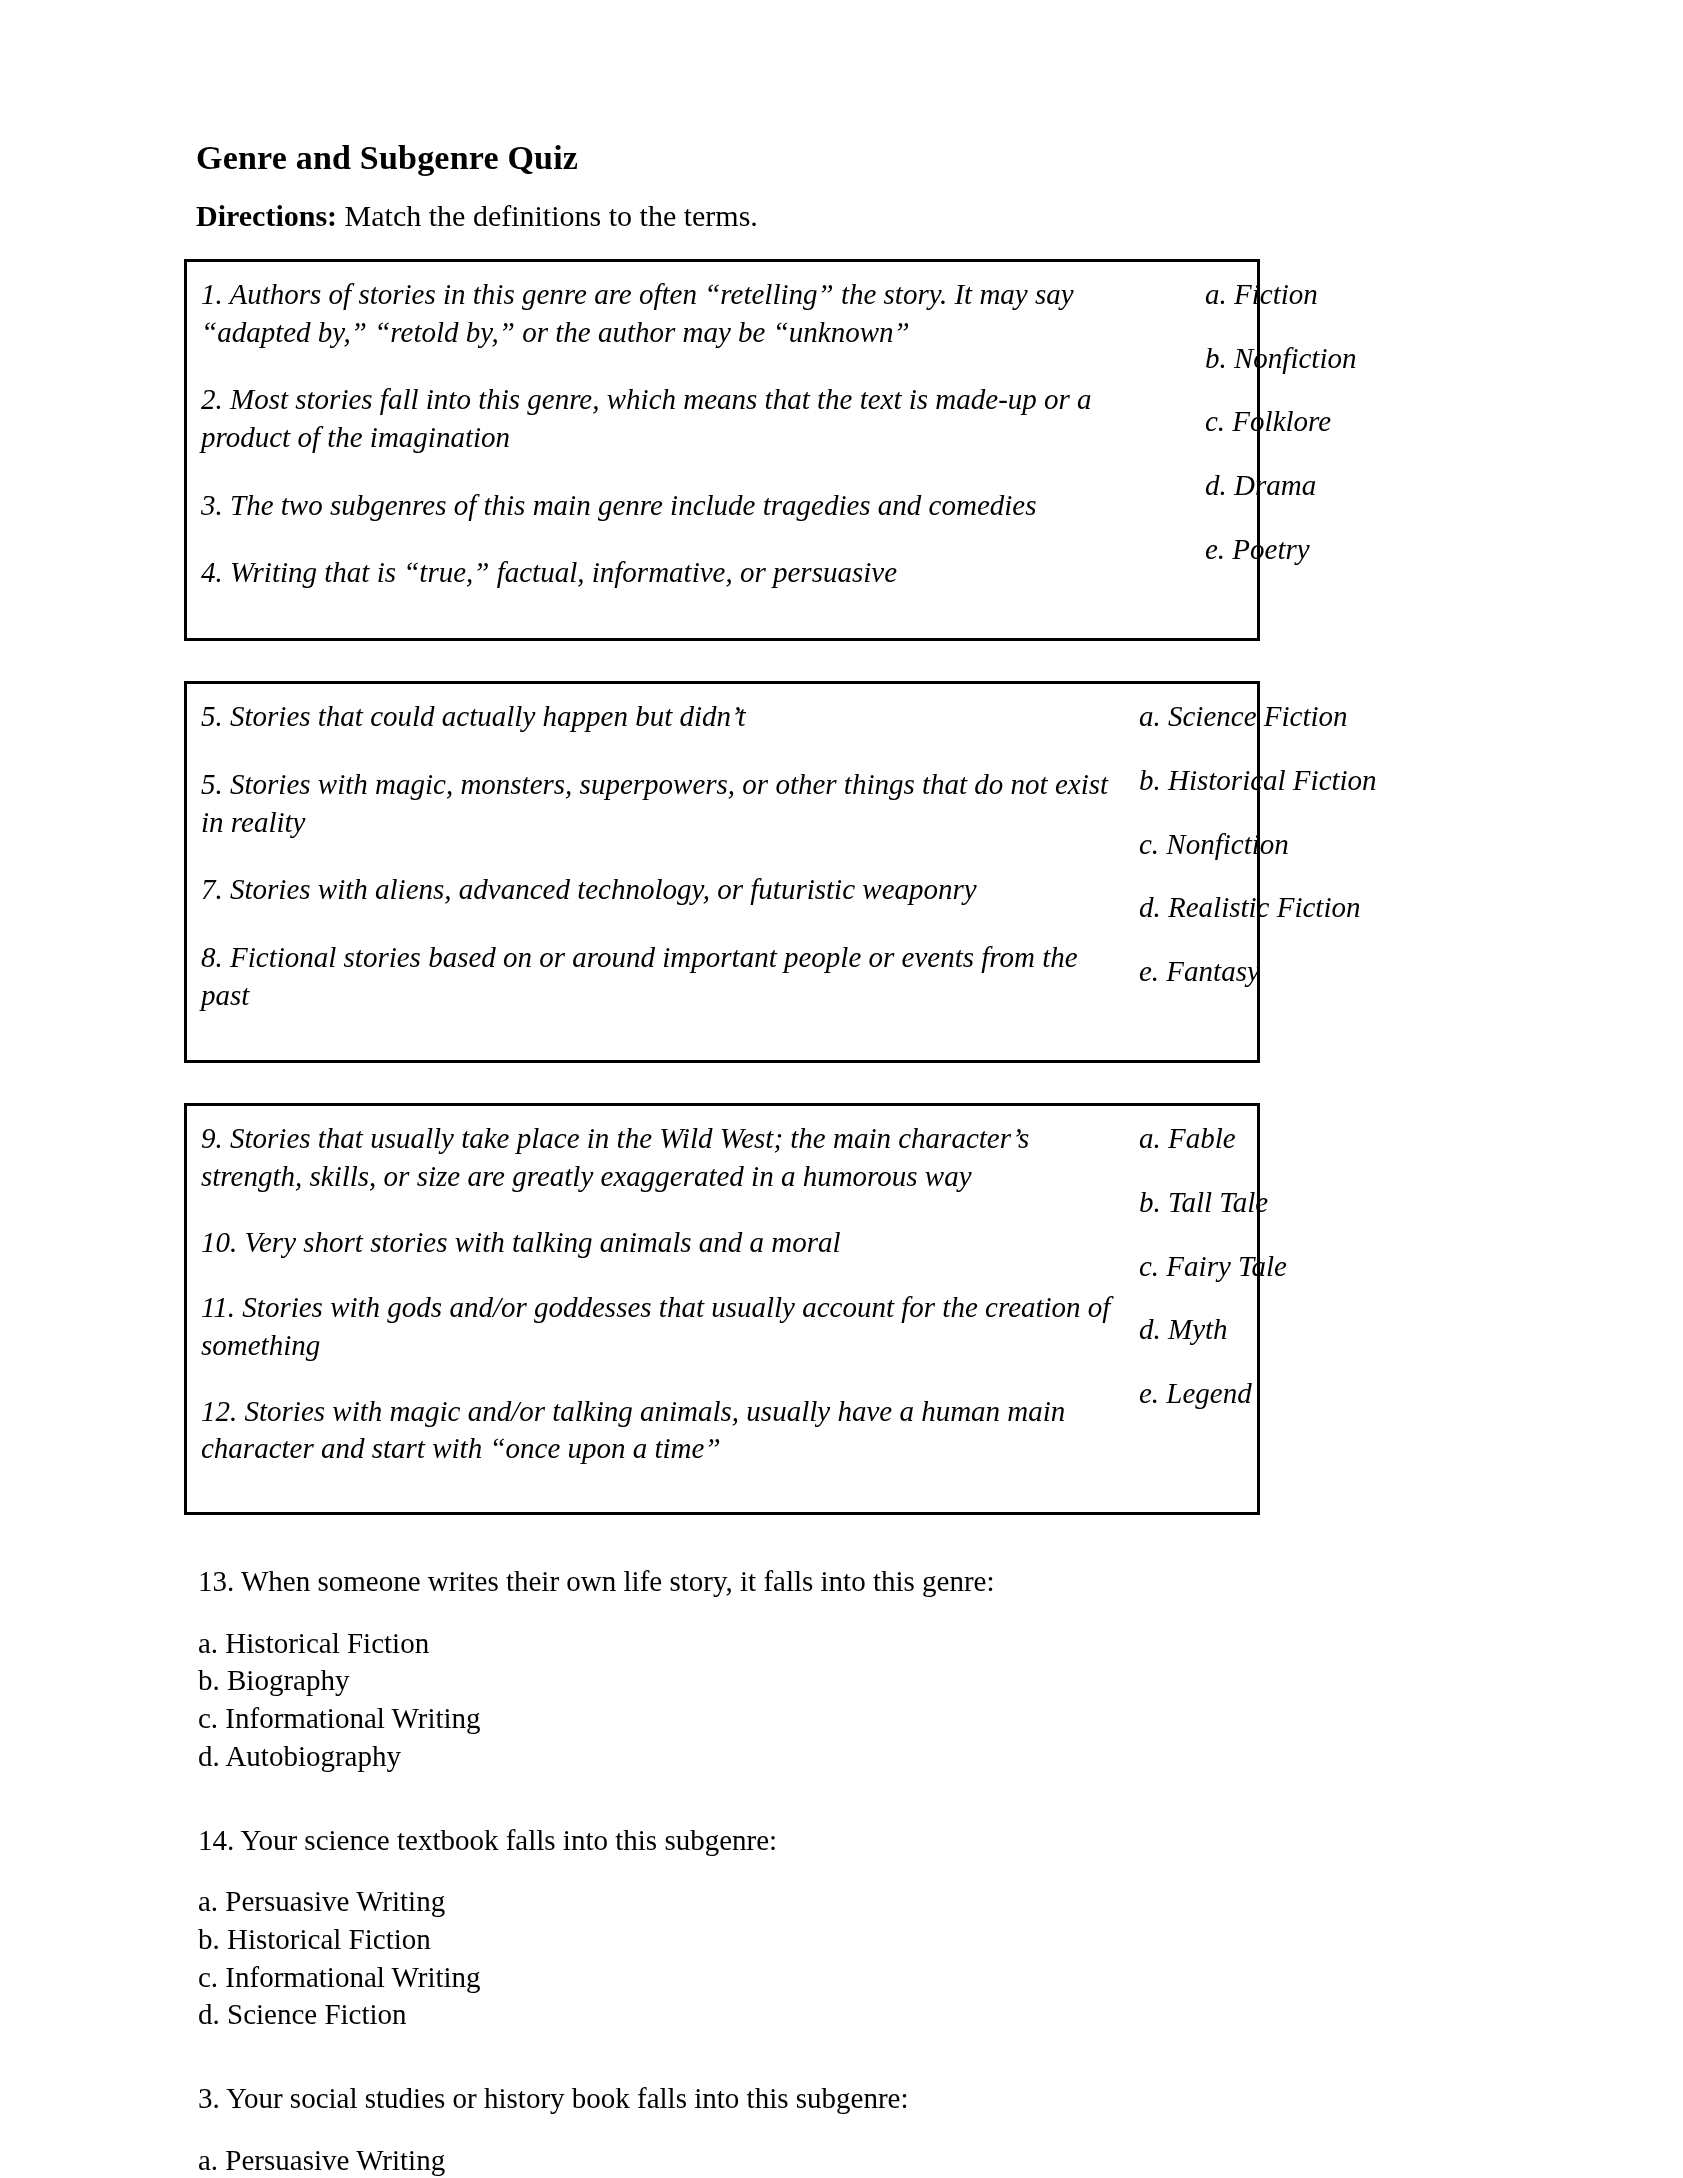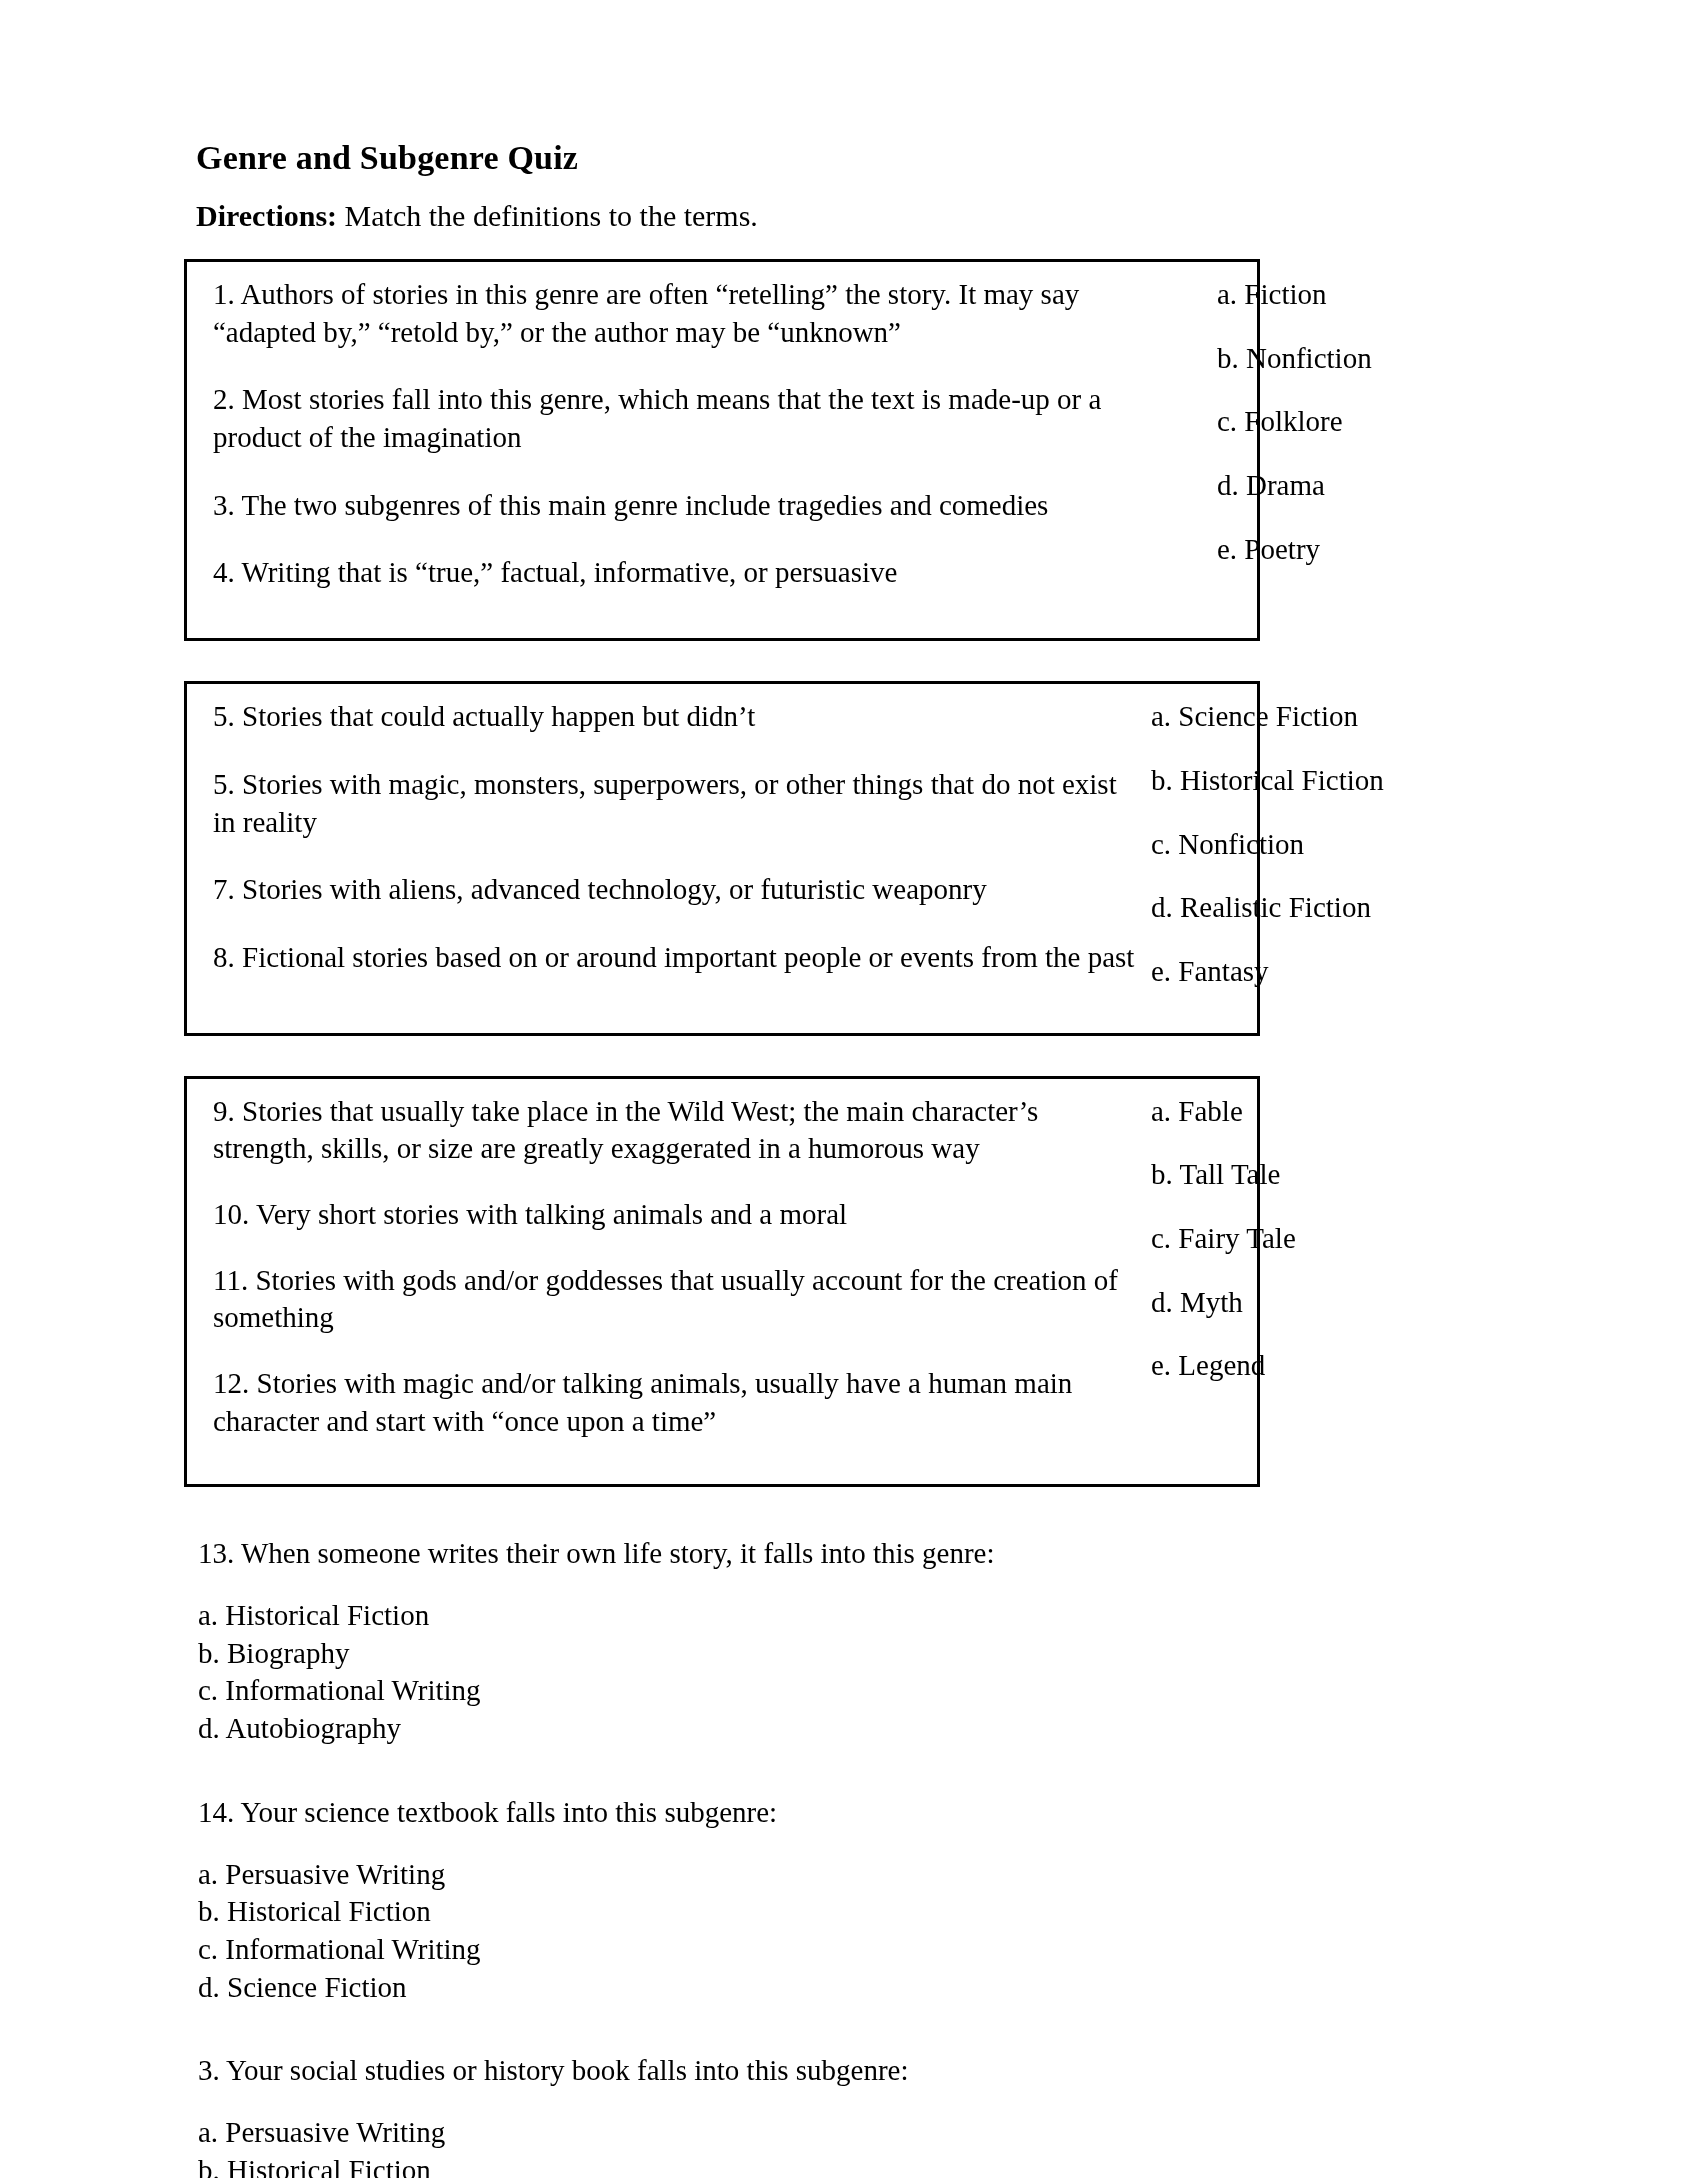--- a/index.html
+++ b/index.html
@@ -46,21 +46,22 @@
     font-weight: bold;
   }
 
   
   .match-box {
     border: 3px solid #000000;
     margin-bottom: 40px;
     box-sizing: border-box;
     display: flex;
     align-items: stretch;
-    padding: 14px 0 16px 12px;
+    padding: 14px 0 16px 0;
+    font-style: italic;
   }
   .box-questions {
     flex: 0 0 auto;
     padding-left: 14px;
     padding-right: 10px;
     box-sizing: border-box;
   }
   .box-answers {
     flex: 1 1 auto;
     box-sizing: border-box;

